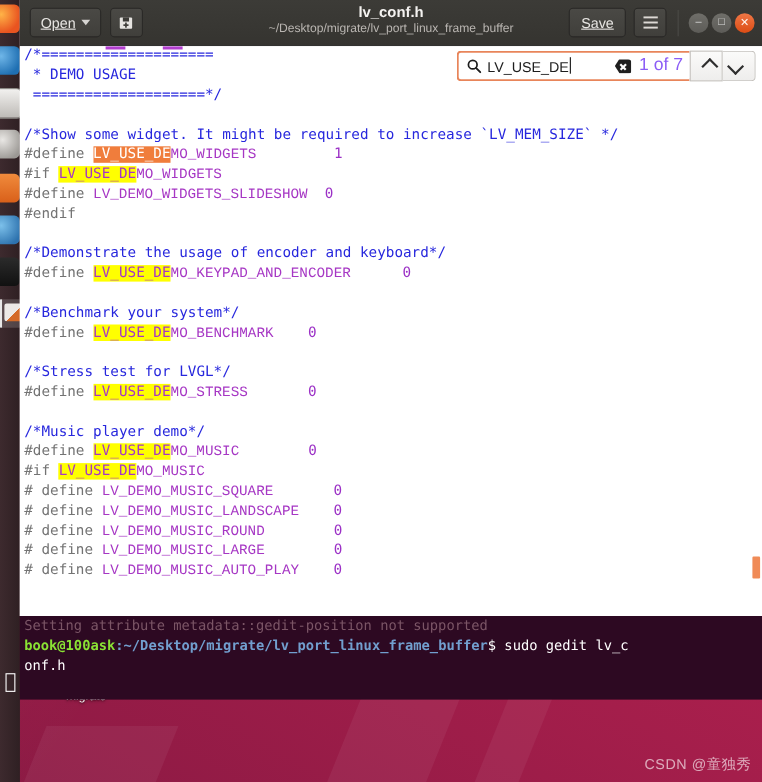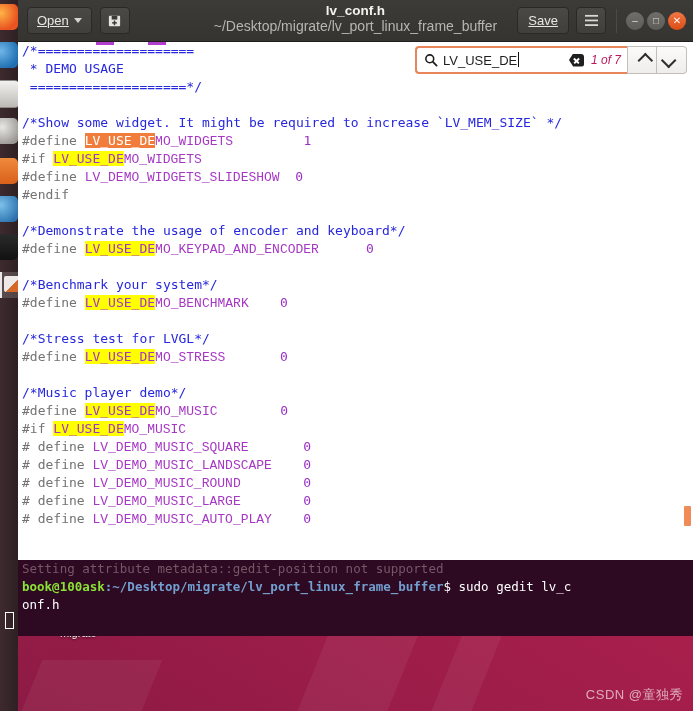--- a/index.html
+++ b/index.html
@@ -141,21 +141,21 @@
     pointer-events: none;
   }
   #doc-title {
     color: #f4f2f0;
     font-size: 13.5px;
     font-weight: bold;
     line-height: 17px;
   }
   #doc-path {
     color: #b9b5b1;
-    font-size: 14px;
+    font-size: 11px;
     line-height: 14px;
   }
 
   #wincontrols {
     display: flex; align-items: center; gap: 3px;
     margin-left: 10px; margin-right: 2px;
     padding-left: 9px;
     border-left: 1px solid #4b4a46;
     height: 24px;
   }
@@ -232,25 +232,24 @@
     position: relative;
   }
   #search-text::after {
     content: "";
     position: absolute;
     margin-left: 1px;
     border-left: 1.5px solid #111;
     height: 15px; top: -1px;
   }
   #search-count {
-    color: #be185d;
-    font-size: 12px;
+    color: #8b5cf6;
+    font-size: 16px;
     margin-left: 4px;
     white-space: nowrap;
-    font-style: italic;
   }
   #clear-icon {
     width: 15px; height: 13px;
     background: #1f1f1f;
     border-radius: 2px 3px 3px 2px;
     position: relative;
     margin-right: 3px;
     clip-path: polygon(28% 0,100% 0,100% 100%,28% 100%,0 50%);
   }
   #clear-icon::before, #clear-icon::after {

